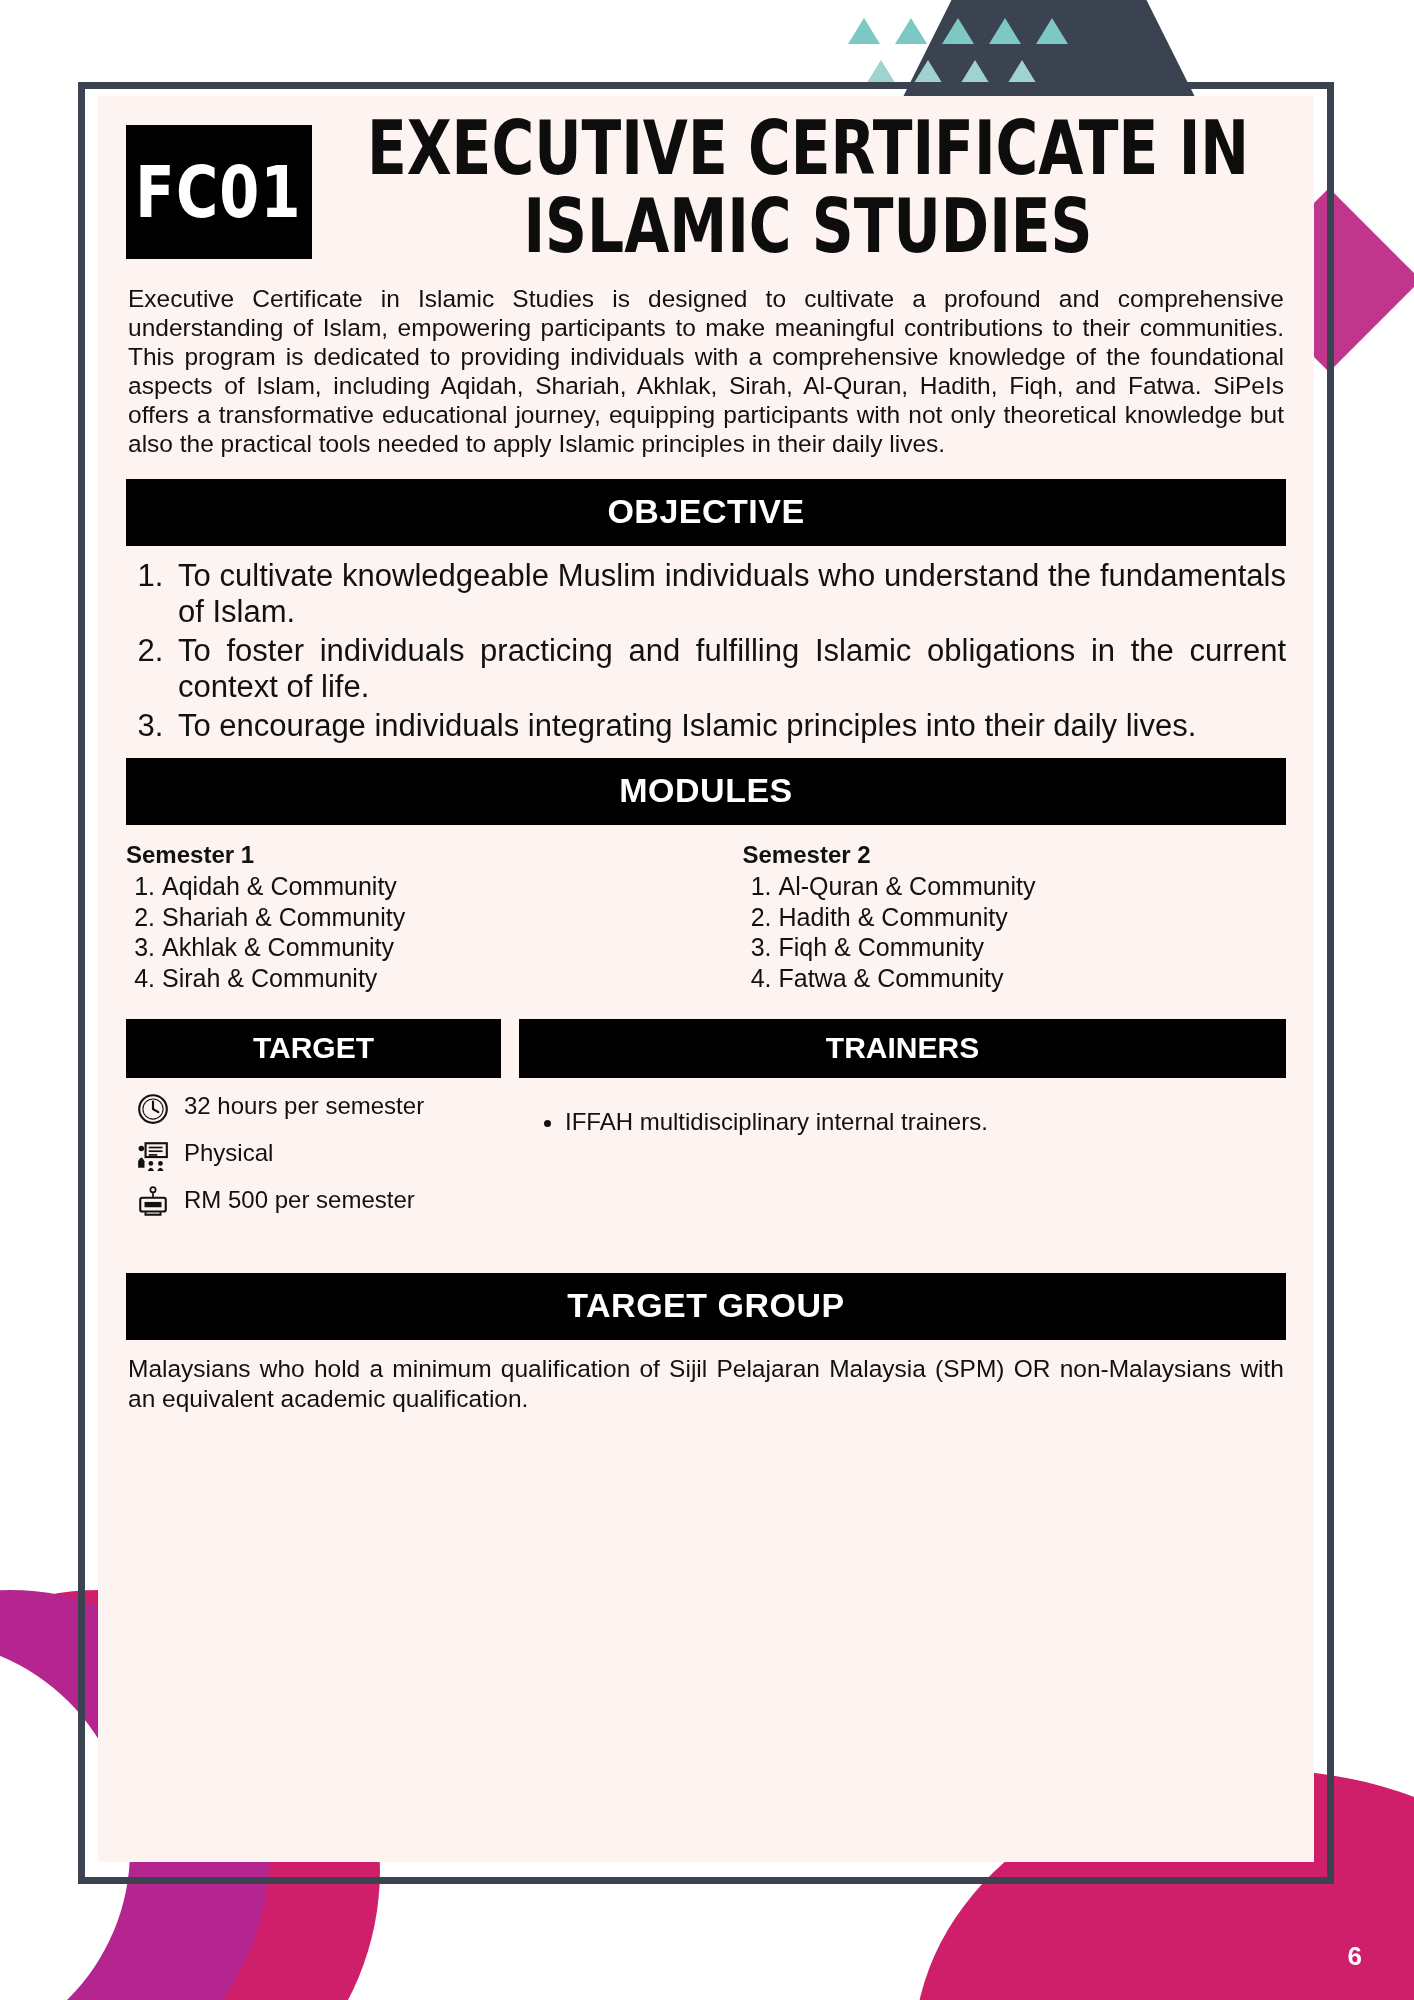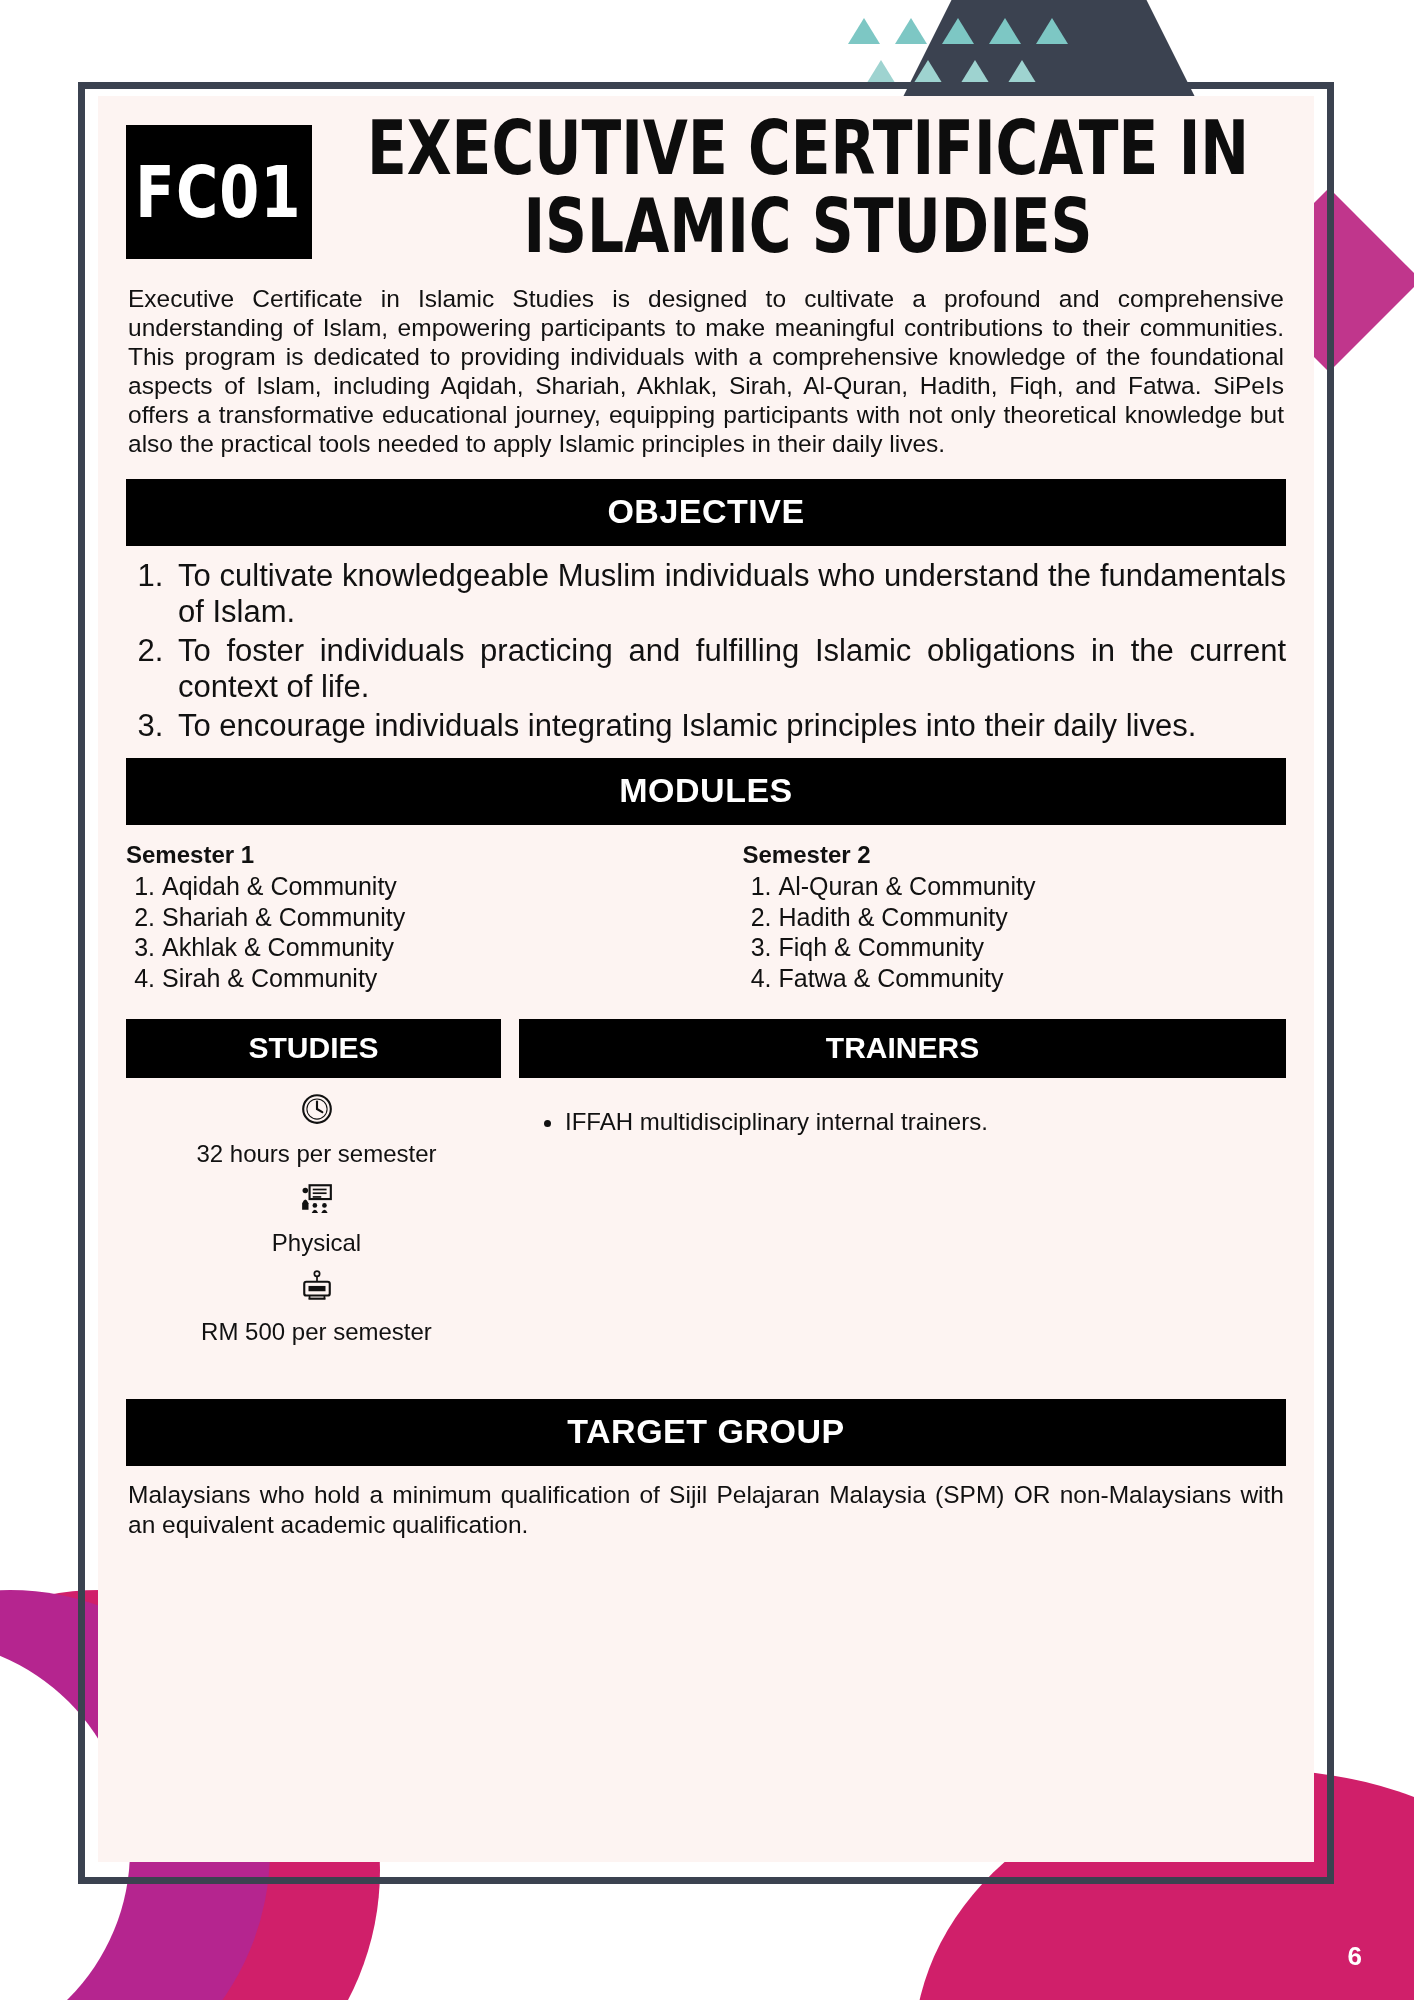--- a/index.html
+++ b/index.html
@@ -292,25 +292,23 @@
     text-align: center;
     font-size: 30px;
     font-weight: 700;
     padding: 12px 0 13px 0;
   }
   .detail-rows {
     padding: 14px 4px 10px 10px;
   }
   .detail-row {
     display: flex;
-    align-items: center;
     gap: 14px;
     font-size: 24px;
     margin-bottom: 13px;
-    flex-direction: column;
   }
   .ico { width: 34px; height: 34px; flex: 0 0 auto; }
   .trainer-list {
     margin: 0;
     padding: 28px 0 0 46px;
     font-size: 24px;
   }
   .trainer-list li { line-height: 1.3; }
 
   
@@ -417,21 +415,21 @@
           <li>Al-Quran &amp; Community</li>
           <li>Hadith &amp; Community</li>
           <li>Fiqh &amp; Community</li>
           <li>Fatwa &amp; Community</li>
         </ol>
       </div>
     </div>
 
     <div class="two-col">
       <div class="box-details">
-        <div class="subbar">STUDIES</div>
+        <div class="subbar">TARGET</div>
         <div class="detail-rows">
 
           <div class="detail-row">
             <svg class="ico" viewBox="0 0 32 32">
               <circle cx="16" cy="16" r="13" fill="none" stroke="#111" stroke-width="2"></circle>
               <circle cx="16" cy="16" r="9.5" fill="none" stroke="#111" stroke-width="1"></circle>
               <line x1="16" y1="16" x2="16" y2="9" stroke="#111" stroke-width="2" stroke-linecap="round"></line>
               <line x1="16" y1="16" x2="21" y2="19" stroke="#111" stroke-width="2" stroke-linecap="round"></line>
             </svg>
             <span>32 hours per semester</span>

